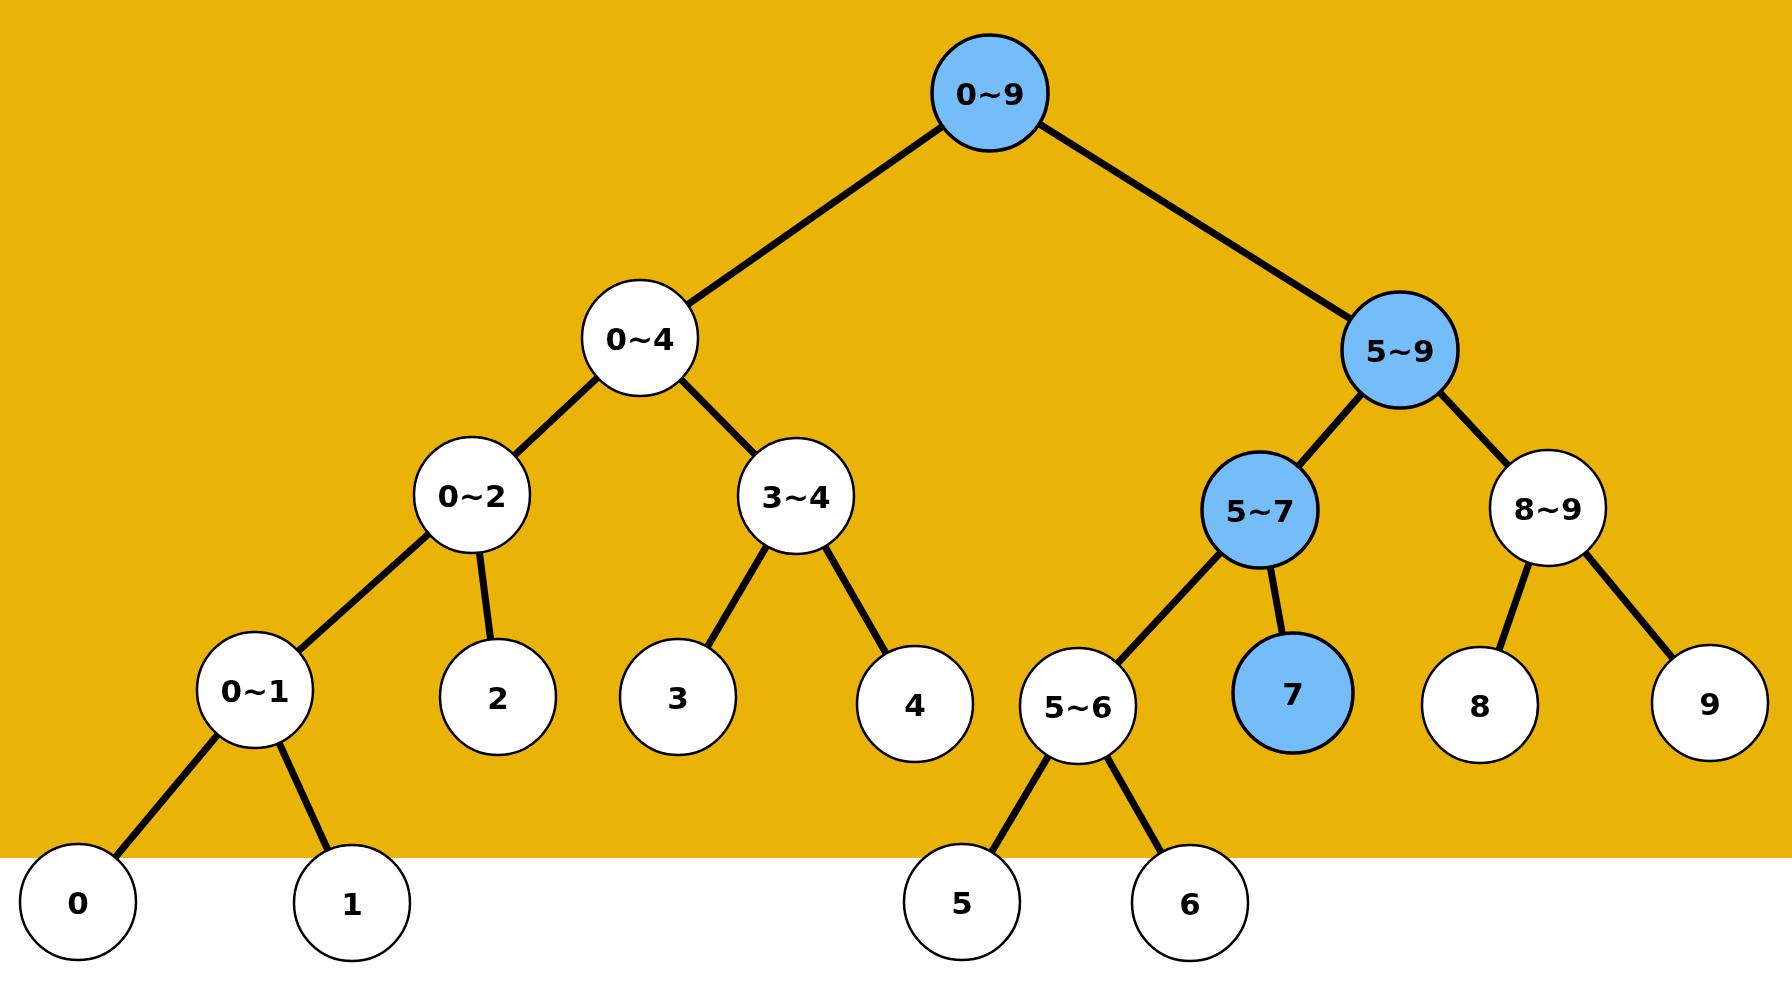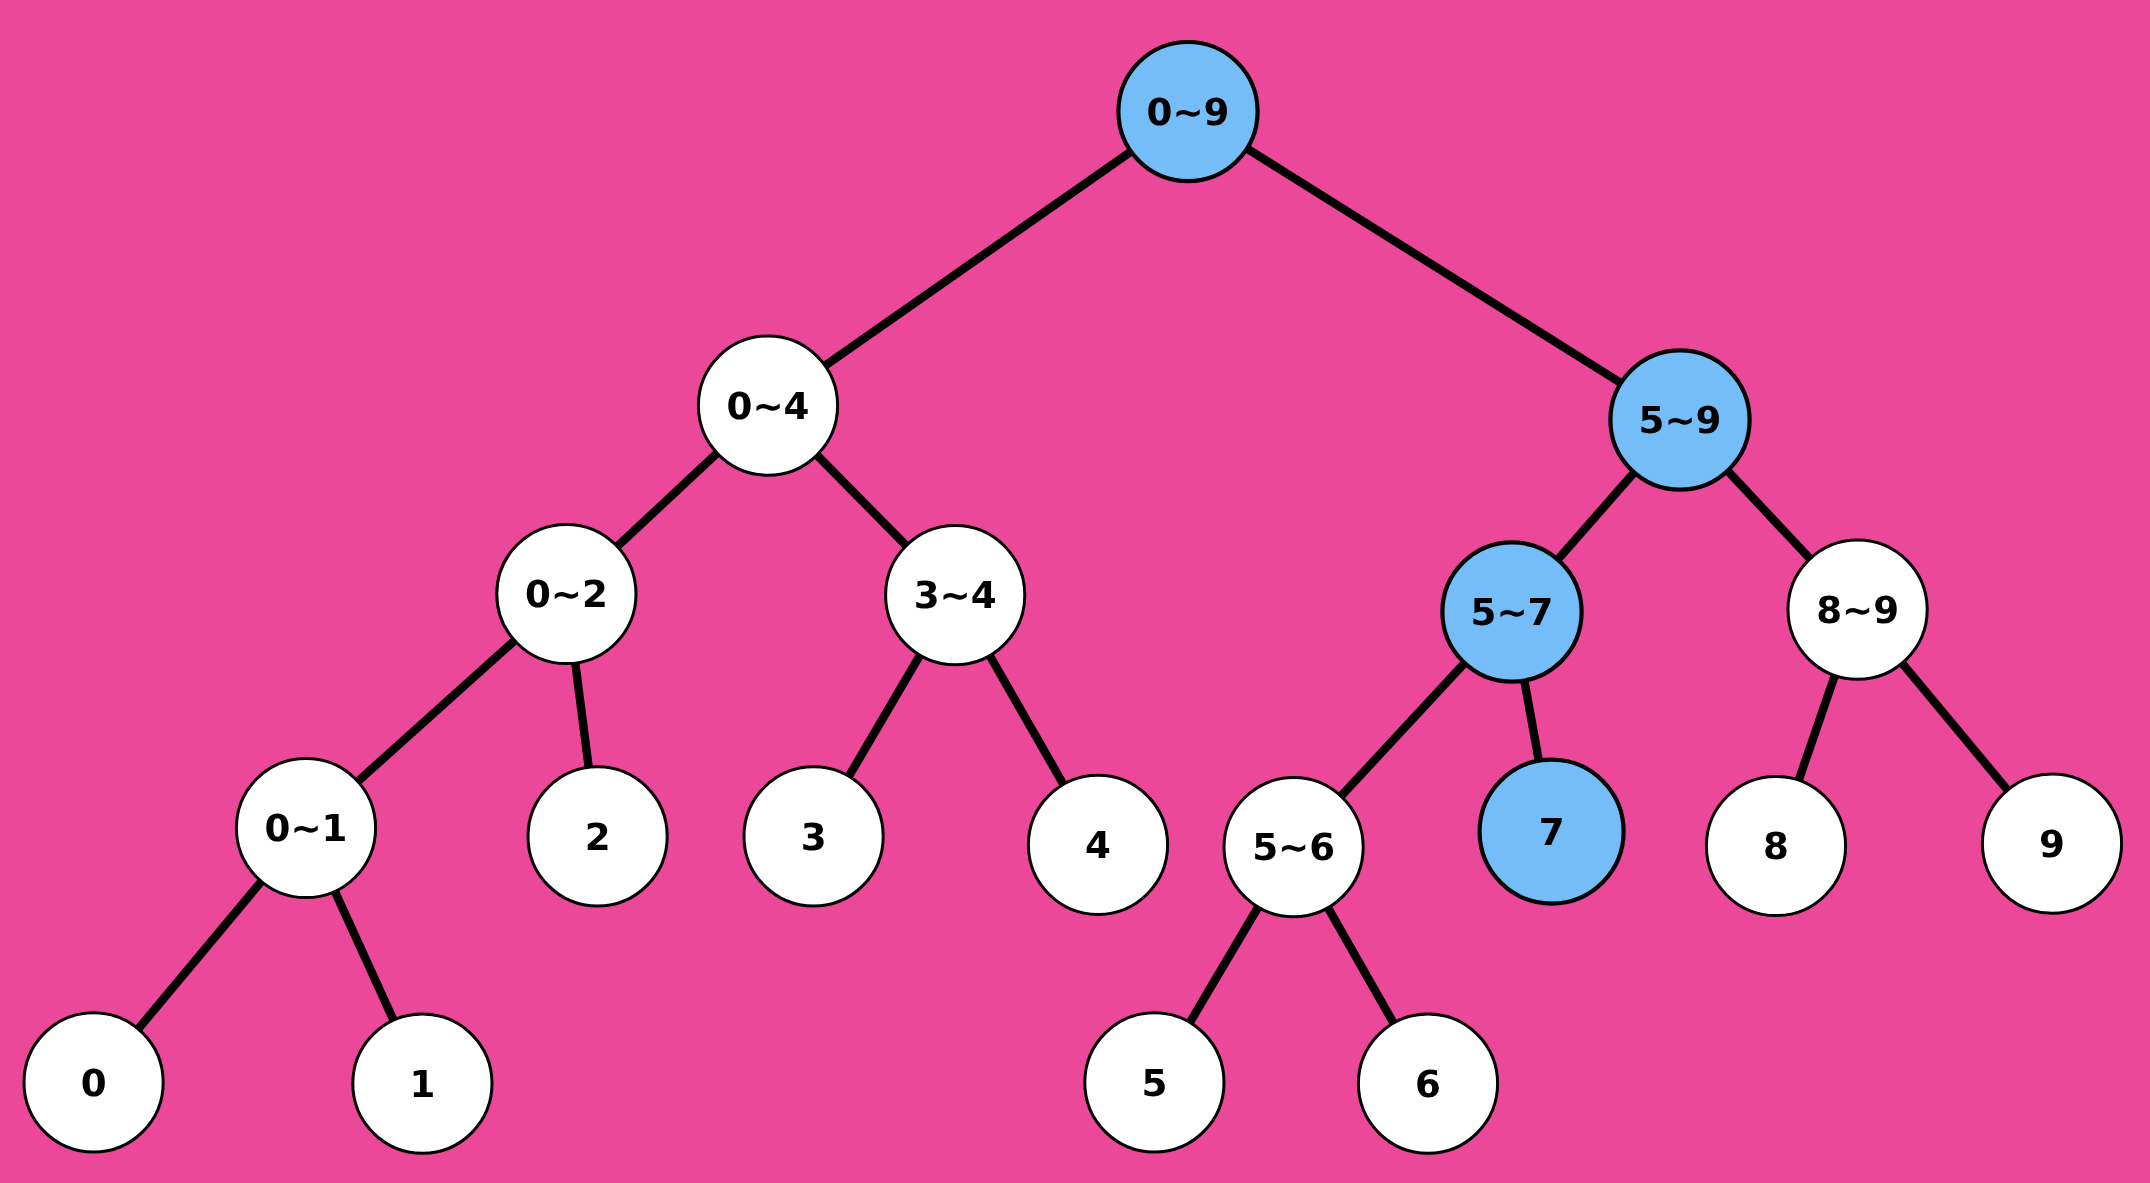--- a/index.html
+++ b/index.html
@@ -10,22 +10,22 @@
   }
   body {
     width: 1792px;
     height: 986px;
     overflow: hidden;
     font-family: "DejaVu Sans", "Liberation Sans", sans-serif;
   }
   #diagram-root {
     position: relative;
     width: 1792px;
-    height: 986px;
-    background: #ec4899;
+    height: 858px;
+    background: #eab308;
   }
   #tree-svg {
     display: block;
     width: 1792px;
     height: 986px;
   }
   .edge-line {
     stroke: #000000;
     stroke-linecap: butt;
   }

